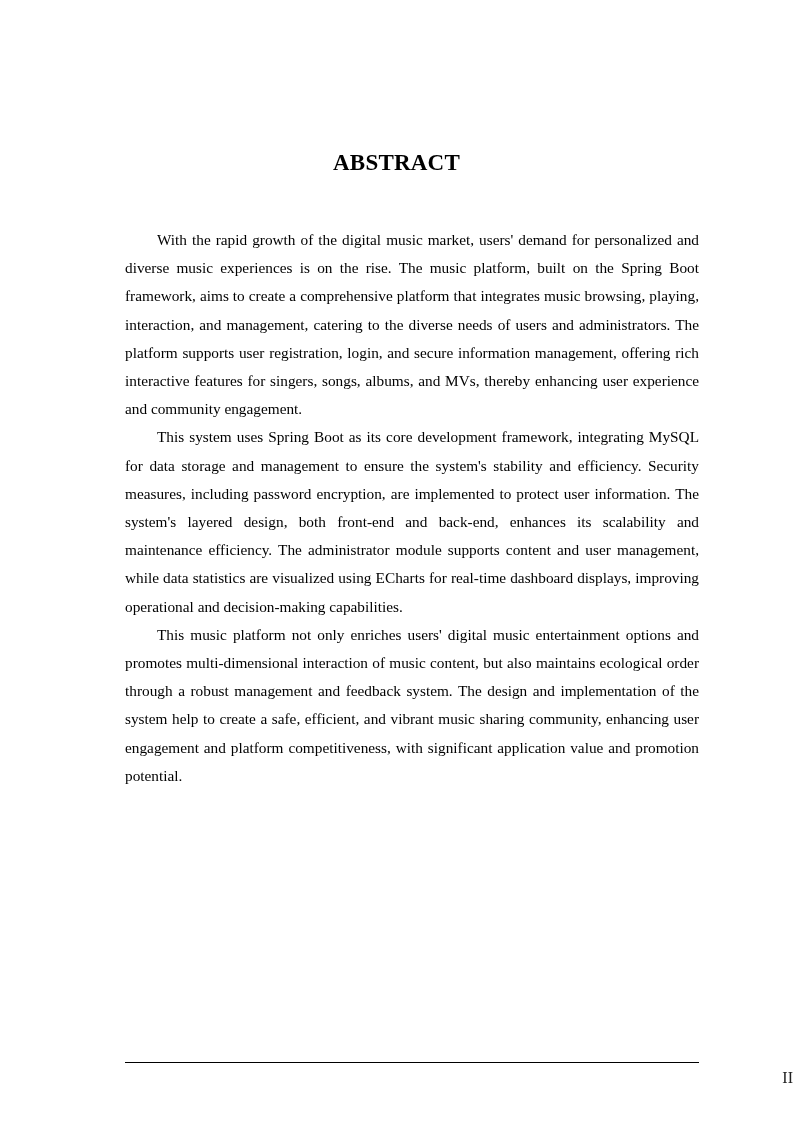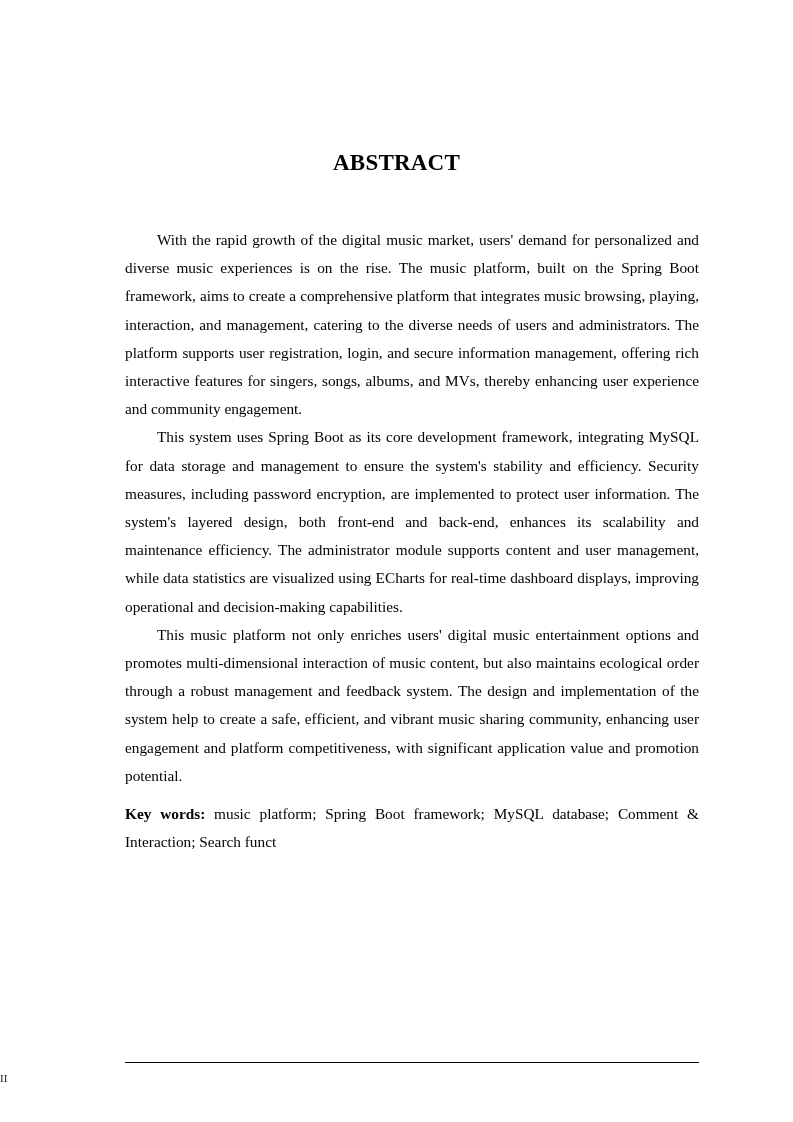--- a/index.html
+++ b/index.html
@@ -65,40 +65,36 @@
       top: 1062px;
       width: 574px;
       height: 0;
       border-top: 1px solid #000000;
     }
     .page-number {
       position: absolute;
       top: 1071px;
       left: 0;
       width: 793px;
-      text-align: left;
-      font-size: 11px;
+      text-align: right;
+      font-size: 16px;
       line-height: 14px;
       color: #222222;
     }
   </style>
 </head>
 <body>
 
 <div class="page">
 
   <div class="title">ABSTRACT</div>
 
   <div class="body">
     <p class="para">With the rapid growth of the digital music market, users' demand for personalized and diverse music experiences is on the rise. The music platform, built on the Spring Boot framework, aims to create a comprehensive platform that integrates music browsing, playing, interaction, and management, catering to the diverse needs of users and administrators. The platform supports user registration, login, and secure information management, offering rich interactive features for singers, songs, albums, and MVs, thereby enhancing user experience and community engagement.</p>
     <p class="para">This system uses Spring Boot as its core development framework, integrating MySQL for data storage and management to ensure the system's stability and efficiency. Security measures, including password encryption, are implemented to protect user information. The system's layered design, both front-end and back-end, enhances its scalability and maintenance efficiency. The administrator module supports content and user management, while data statistics are visualized using ECharts for real-time dashboard displays, improving operational and decision-making capabilities.</p>
     <p class="para">This music platform not only enriches users' digital music entertainment options and promotes multi-dimensional interaction of music content, but also maintains ecological order through a robust management and feedback system. The design and implementation of the system help to create a safe, efficient, and vibrant music sharing community, enhancing user engagement and platform competitiveness, with significant application value and promotion potential.</p>
   </div>
 
-  <p class="keywords">
-    <span class="kw-label">Key words:</span>
-    <span>music platform; Spring Boot framework; MySQL database; Comment &amp; Interaction; Search funct</span>
-  </p>
 
   <div class="footer-rule"></div>
   <div class="page-number">II</div>
 
 </div>
 
 </body></html>

